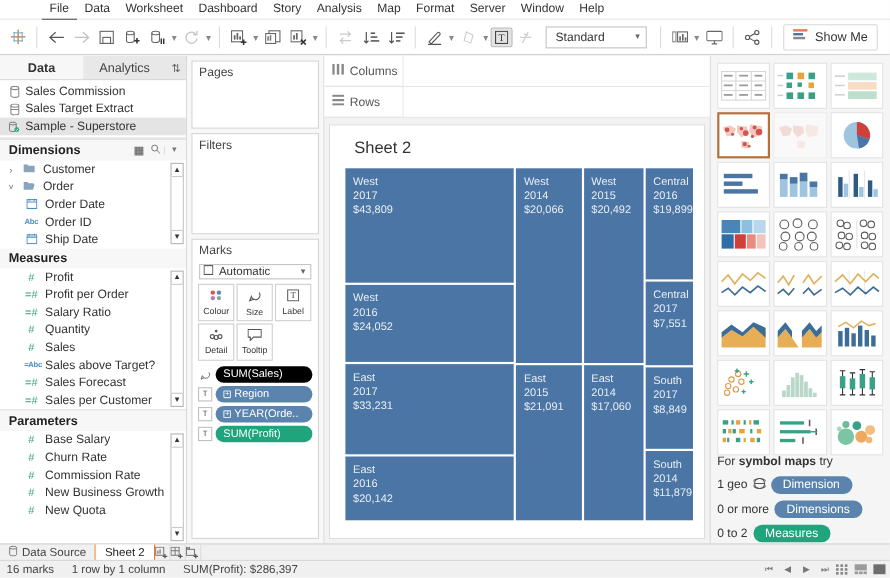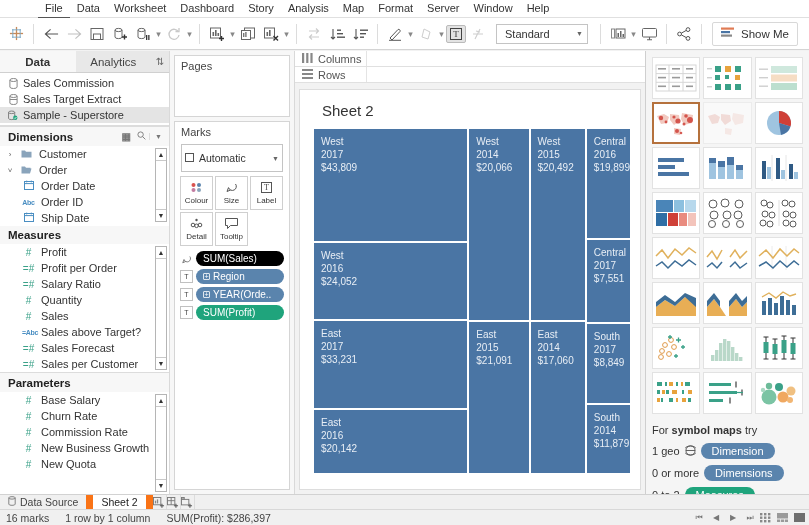--- a/index.html
+++ b/index.html
@@ -87,21 +87,21 @@
 
   
   .cards { width:125px; background:#f7f7f7; border-right:1px solid #d9d9d9;
            padding:4px; display:flex; flex-direction:column; gap:4px; }
   .card { background:#fff; border:1px solid #d5d5d5; }
   .cardtitle { font-size:11px; color:#444; padding:4px 6px; }
   .card.pages { height:62px; }
   .card.filters { height:92px; }
   .card.marks { flex:1; display:flex; flex-direction:column; }
 
-  .marktype { margin:2px 6px 4px; height:28px; border:1px solid #c4c4c4; background:#fff;
+  .marktype { margin:2px 6px 4px; height:14px; border:1px solid #c4c4c4; background:#fff;
               display:flex; align-items:center; padding:0 3px; font-size:10.5px; color:#333;
               justify-content:space-between; }
   .marktype .lft { display:flex; align-items:center; gap:5px; }
   .mbtns { display:flex; flex-wrap:wrap; gap:2px; padding:0 5px; }
   .mbtn { width:33px; height:34px; border:1px solid #cfcfcf; background:#fff;
           display:flex; flex-direction:column; align-items:center; justify-content:center;
           font-size:8px; color:#333; gap:1px; }
   .mbtn .g { font-size:11px; color:#555; line-height:11px; }
   .pills { padding:5px 5px 0; display:flex; flex-direction:column; gap:3px; }
   .pillrow { display:flex; align-items:center; gap:3px; }
@@ -112,21 +112,21 @@
   .pill { flex:1; height:15px; border-radius:8px; display:flex; align-items:center;
           gap:3px; padding:0 7px; font-size:10px; color:#fff; white-space:nowrap;
           overflow:hidden; }
   .pill .pm { font-size:7px; border:1px solid rgba(255,255,255,.8); width:7px; height:7px;
               display:flex; align-items:center; justify-content:center; line-height:6px;
               flex:none; border-radius:1px;}
 
   
   .center { flex:1; display:flex; flex-direction:column; background:#f2f2f2;
             min-width:0; position:relative; }
-  .shelf { display:flex; height:16px; background:#fff; border-bottom:1px solid #e0e0e0; }
+  .shelf { display:flex; height:28px; background:#fff; border-bottom:1px solid #e0e0e0; }
   .shelflbl { width:72px; display:flex; align-items:center; gap:5px;
               padding-left:7px; font-size:11px; color:#555;
               border-right:1px solid #e4e4e4; }
   .shelfdrop { flex:1; background:#fff; }
   .vizarea { flex:1; margin:6px 4px 4px 4px; background:#fff; border:1px solid #ddd;
              display:flex; flex-direction:column; overflow:hidden; }
   .sheettitle { font-size:15px; color:#333; padding:12px 0 10px 22px; font-weight:normal; }
   .treewrap { flex:1; padding:0 10px 16px 14px; }
   .tree { width:100%; height:100%; display:flex; gap:2px; }
   .tcol { display:flex; flex-direction:column; gap:2px; }
@@ -135,34 +135,34 @@
   .cell span { display:block; white-space:nowrap; }
 
   
   .showmepanel { width:164px; background:#f5f5f5; border-left:1px solid #cfcfcf;
                  padding:6px; overflow:hidden; }
   .smgrid { display:grid; grid-template-columns:repeat(3,1fr); gap:3px; }
   .smcell { height:42px; background:#fff; border:1px solid #e2e2e2;
             display:flex; align-items:center; justify-content:center; overflow:hidden;}
   .smcell.sel { border:2px solid #b5713c; }
   .smcell.dis { opacity:.45; }
-  .smtext { margin-top:10px; font-size:11px; color:#333; }
+  .smtext { font-size:11px; color:#333; }
   .smtext .hdr { margin-bottom:7px; }
   .smtext b { font-weight:bold; }
   .smrow { display:flex; align-items:center; gap:5px; margin-bottom:6px; font-size:11px; }
   .smpill { border-radius:9px; padding:2px 11px; color:#fff; font-size:11px; }
   .smpill.blue { background:#5a84ad; }
   .smpill.green { background:#1fa47c; }
 
   
   .sheettabs { position:absolute; left:0; right:0; bottom:16px; height:15px;
                background:#f0f0f0; border-top:1px solid #d2d2d2;
                display:flex; align-items:center; }
   .stab { display:flex; align-items:center; gap:4px; height:15px; padding:0 8px;
-          font-size:10.5px; color:#444; border-right:7px solid #f97316; }
+          font-size:10.5px; color:#444; border-right:1px solid #f97316; }
   .stab.act { background:#fff; color:#222; }
   .stabicon { width:14px; display:flex; align-items:center; justify-content:center;
               color:#777; font-size:9px; border-right:1px solid #dcdcdc; height:15px;}
   .statusbar { position:absolute; left:0; right:0; bottom:0; height:16px;
                background:#f0f0f0; border-top:1px solid #d8d8d8;
                display:flex; align-items:center; font-size:10.5px; color:#444; }
   .stat { padding:0 10px 0 6px; }
   .navbtns { display:flex; align-items:center; gap:1px; }
   .navb { width:16px; text-align:center; color:#777; font-size:8px; }
   .viewb { width:15px; height:11px; margin:0 1px; }
@@ -540,20 +540,23 @@
           <div class="ar">▲</div>
           <div class="th" style="flex:1"></div>
           <div class="ar">▼</div>
         </div>
       </div>
     </div>
 
     <div class="cards">
       <div class="card pages">
         <div class="cardtitle">Pages</div>
+      </div>
+      <div class="card filters">
+        <div class="cardtitle">Filters</div>
       </div>
       <div class="card marks">
         <div class="cardtitle">Marks</div>
         <div class="marktype">
           <span class="lft">
             <span>
               <svg width="9" height="9" viewBox="0 0 9 9">
                   <rect x="0.5" y="0.5" width="8" height="8" stroke="#555" fill="none"></rect>
                 </svg>
             </span>

